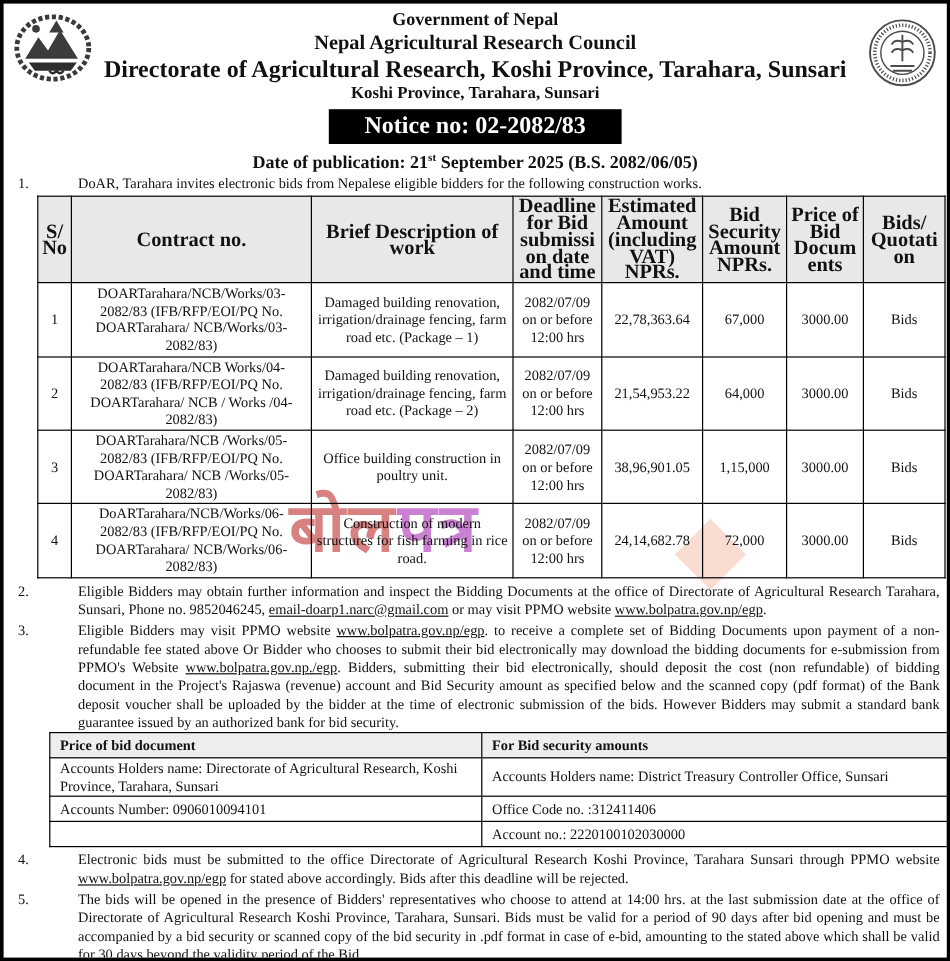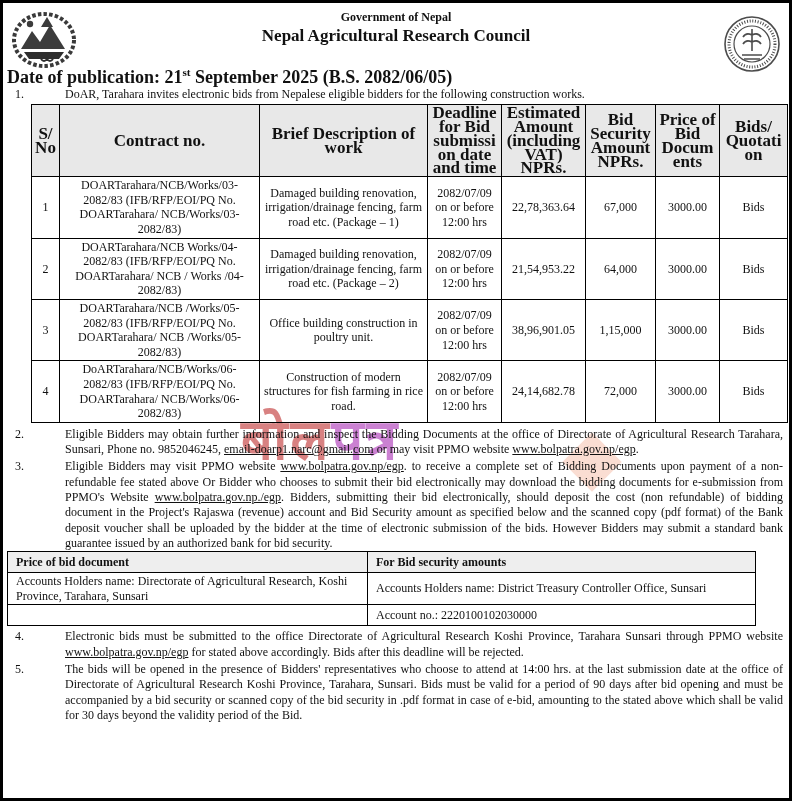--- a/index.html
+++ b/index.html
@@ -30,31 +30,31 @@
     position: absolute; left: 568px; top: 438px; width: 42px; height: 42px;
     transform: rotate(45deg); opacity: 0.45; z-index: 0; pointer-events: none;
   }
 
   
   .emblem-left  { position: absolute; left: 8px;  top: 8px;  z-index: 2; }
   .emblem-right { position: absolute; right: 8px; top: 12px; z-index: 2; }
 
   
   .hdr { text-align: center; font-weight: bold; }
-  .hdr-l1 { font-size: 12px; line-height: 18px; }
+  .hdr-l1 { font-size: 15px; line-height: 18px; }
   .hdr-l2 { font-size: 17px; line-height: 20px; }
   .hdr-l3 { font-size: 20px; line-height: 24px; }
   .hdr-l4 { font-size: 14px; line-height: 17px; }
   .notice-wrap { text-align: center; margin-top: 4px; }
   .notice-badge {
     display: inline-block; background: #000; color: #fff;
     font-weight: bold; font-size: 20px; line-height: 22px;
     padding: 3px 30px 4px 30px;
   }
-  .dateline { font-weight: bold; font-size: 18px; line-height: 15px; margin-top: 19px; }
+  .dateline { text-align: center; font-weight: bold; font-size: 15px; line-height: 15px; margin-top: 5px; }
   sup { font-size: 0.62em; }
 
   
   .note { display: flex; margin-top: 2px; font-size: 12px; line-height: 15.3px; }
   .note-num { flex: 0 0 34px; padding-left: 8px; }
   .note-txt { flex: 1; text-align: justify; padding-right: 2px; margin-left: 24px; }
   .u { text-decoration: underline; }
 
   
   table.bid {
@@ -69,21 +69,21 @@
   .bid th { background: #e8e8e8; height: 60px; line-height: 13.8px; font-size: 17px; }
   .bid td { height: 47px; line-height: 14.6px; }
 
   
   .info-h {
     font-weight: bold; text-decoration: underline;
     font-size: 12.5px; line-height: 15px; margin: 5px 0 3px 34px;
   }
   table.bank {
     border-collapse: collapse; table-layout: fixed;
-    width: 748px; font-size: 12px;
+    width: 748px; margin-left: 34px; font-size: 12px;
   }
   .bank th, .bank td {
     border: 1.2px solid #000; text-align: left; vertical-align: middle;
     padding: 1px 8px; height: 21px; line-height: 14.6px; overflow-wrap: anywhere;
   }
   .bank thead th { background: #eeeeee; font-weight: bold; }
   .mt3 { margin-top: 3px; }
   .mt4 { margin-top: 4px; }
 </style>
 </head>
@@ -112,20 +112,25 @@
       <path d="M29 14 v22 M29 20 q-6 -3 -9 2 M29 20 q6 -3 9 2 M29 27 q-6 -3 -9 2 M29 27 q6 -3 9 2" stroke="#4c4c4c" stroke-width="1.6" fill="none"></path>
       <path d="M19 40 h20 M21 44 h16" stroke="#4c4c4c" stroke-width="1.6"></path>
     </svg>
   </span>
 
   <div class="content">
 
     <div class="hdr">
       <div class="hdr-l1">Government of Nepal</div>
       <div class="hdr-l2">Nepal Agricultural Research Council</div>
+      <div class="hdr-l3">Directorate of Agricultural  Research, Koshi Province, Tarahara, Sunsari</div>
+      <div class="hdr-l4">Koshi Province, Tarahara, Sunsari</div>
+    </div>
+    <div class="notice-wrap">
+      <span class="notice-badge">Notice no: 02-2082/83</span>
     </div>
     <div class="dateline"><span>Date of publication: 21</span><sup>st</sup><span> September 2025 (B.S. 2082/06/05)</span></div>
 
     <div class="note">
       <div class="note-num">1.</div>
       <div class="note-txt"><span>DoAR, Tarahara invites electronic bids from Nepalese eligible bidders for the following construction works.</span></div>
     </div>
 
     <table class="bid">
       <colgroup>
@@ -213,20 +218,24 @@
           <th>Price of bid document</th>
           <th>For Bid security amounts</th>
         </tr>
       </thead>
       <tbody>
         <tr>
           <td>Accounts Holders name: Directorate of Agricultural Research, Koshi Province, Tarahara, Sunsari</td>
           <td>Accounts Holders name: District Treasury Controller Office, Sunsari</td>
         </tr>
         <tr>
+          <td>Accounts Number: 0906010094101</td>
+          <td>Office Code no. :312411406</td>
+        </tr>
+        <tr>
           <td></td>
           <td>Account no.: 2220100102030000</td>
         </tr>
       </tbody>
     </table>
 
     <div class="note mt3">
       <div class="note-num">4.</div>
       <div class="note-txt"><span>Electronic bids must be submitted to the office Directorate of Agricultural Research Koshi Province, Tarahara Sunsari through PPMO website </span><span class="u">www.bolpatra.gov.np/egp</span><span>  for stated above accordingly. Bids after this deadline will be rejected.</span></div>
     </div>

